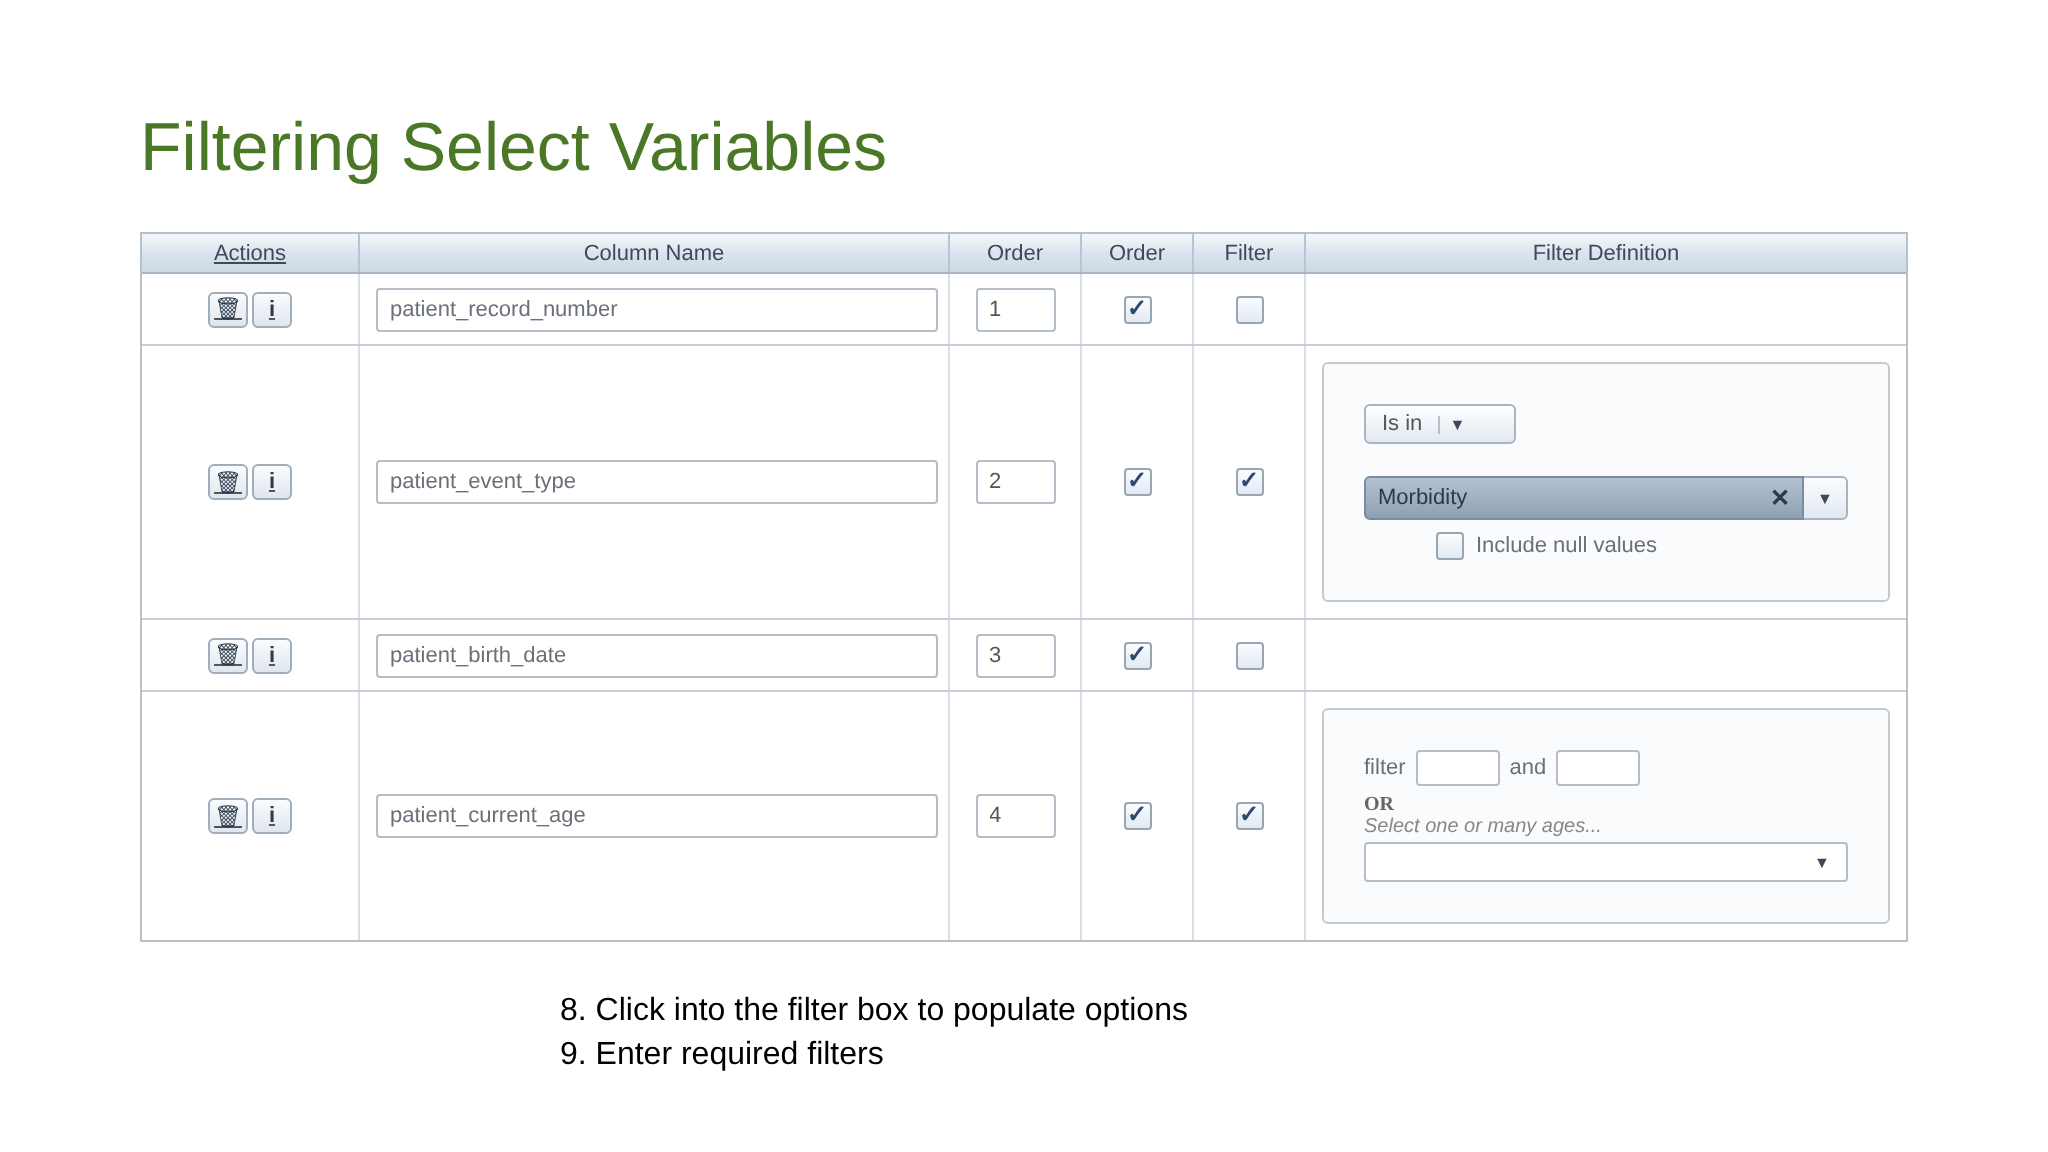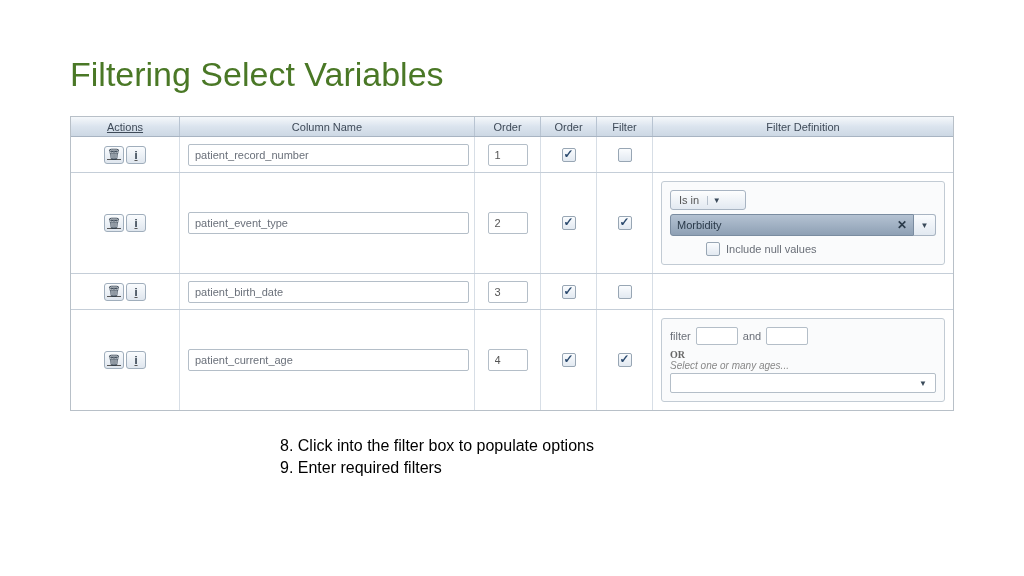--- a/index.html
+++ b/index.html
@@ -110,21 +110,21 @@
     content: "✓";
     position: absolute;
     top: -2px; left: 1px;
     font-size: 12px;
     color: #2b4a6e;
     font-weight: bold;
   }
   .filter-panel {
     border: 1px solid #c2cbd4;
     border-radius: 3px;
-    padding: 8px;
+    padding: 20px;
     width: 100%;
     background: #fafbfc;
     font-size: 11px;
     color: #6a6f78;
   }
   .dropdown {
     display: inline-flex;
     align-items: center;
     border: 1px solid #a8b4c2;
     border-radius: 3px;
@@ -138,21 +138,21 @@
   .dropdown .dd-arrow {
     width: 18px;
     border-left: 1px solid #b6c0cc;
     text-align: center;
     color: #3a4a5a;
     font-size: 8px;
   }
   .tag-select {
     display: flex;
     align-items: center;
-    margin-top: 4px;
+    margin-top: 16px;
   }
   .tag {
     flex: 1;
     height: 22px;
     background: linear-gradient(to bottom, #b4c2d2 0%, #8ea0b4 100%);
     border: 1px solid #7a8ca0;
     border-radius: 3px 0 0 3px;
     display: flex;
     align-items: center;
     padding: 0 6px;

